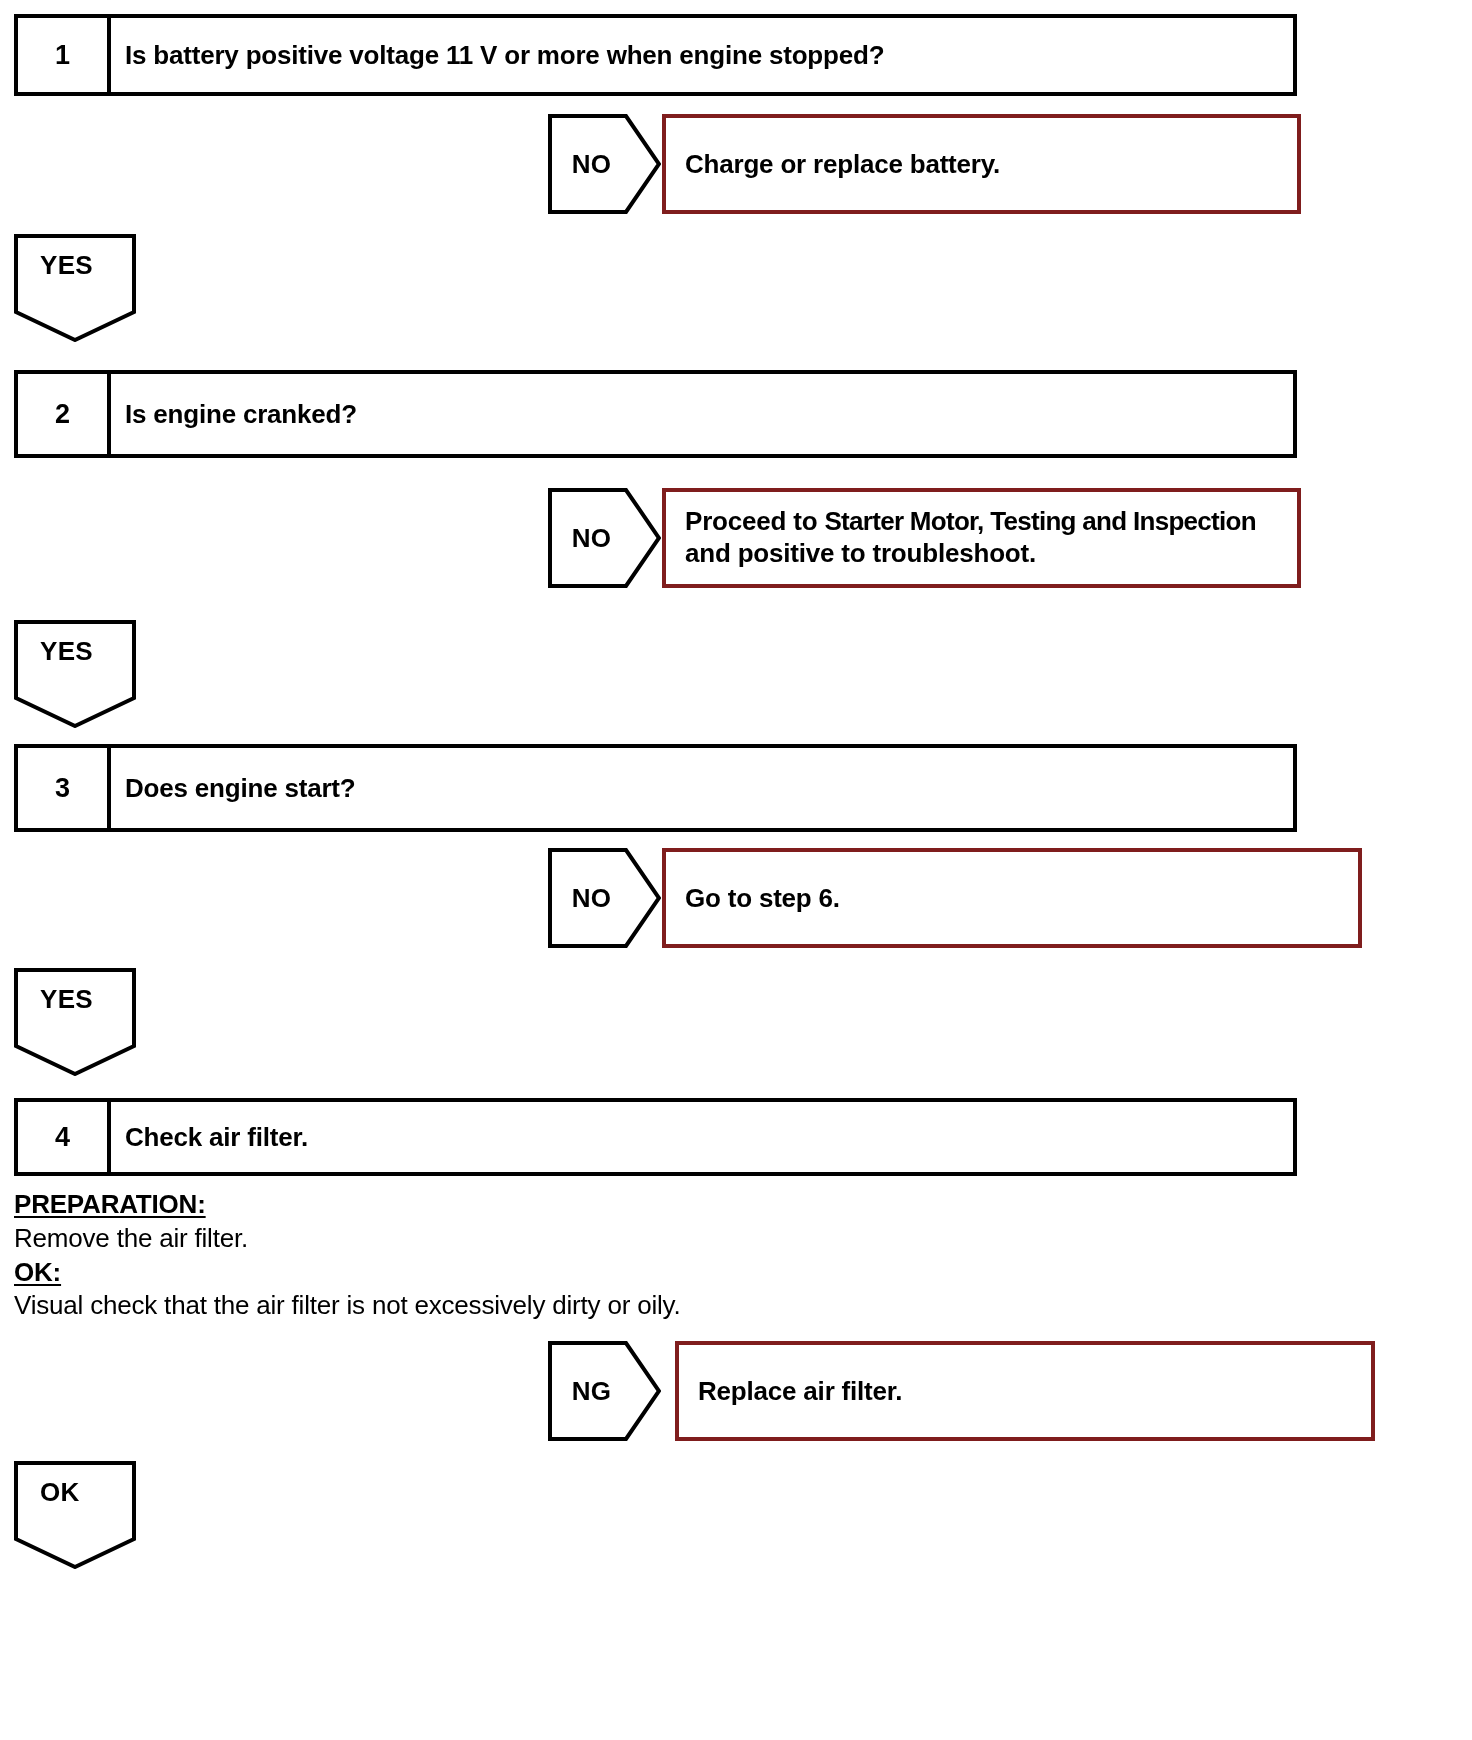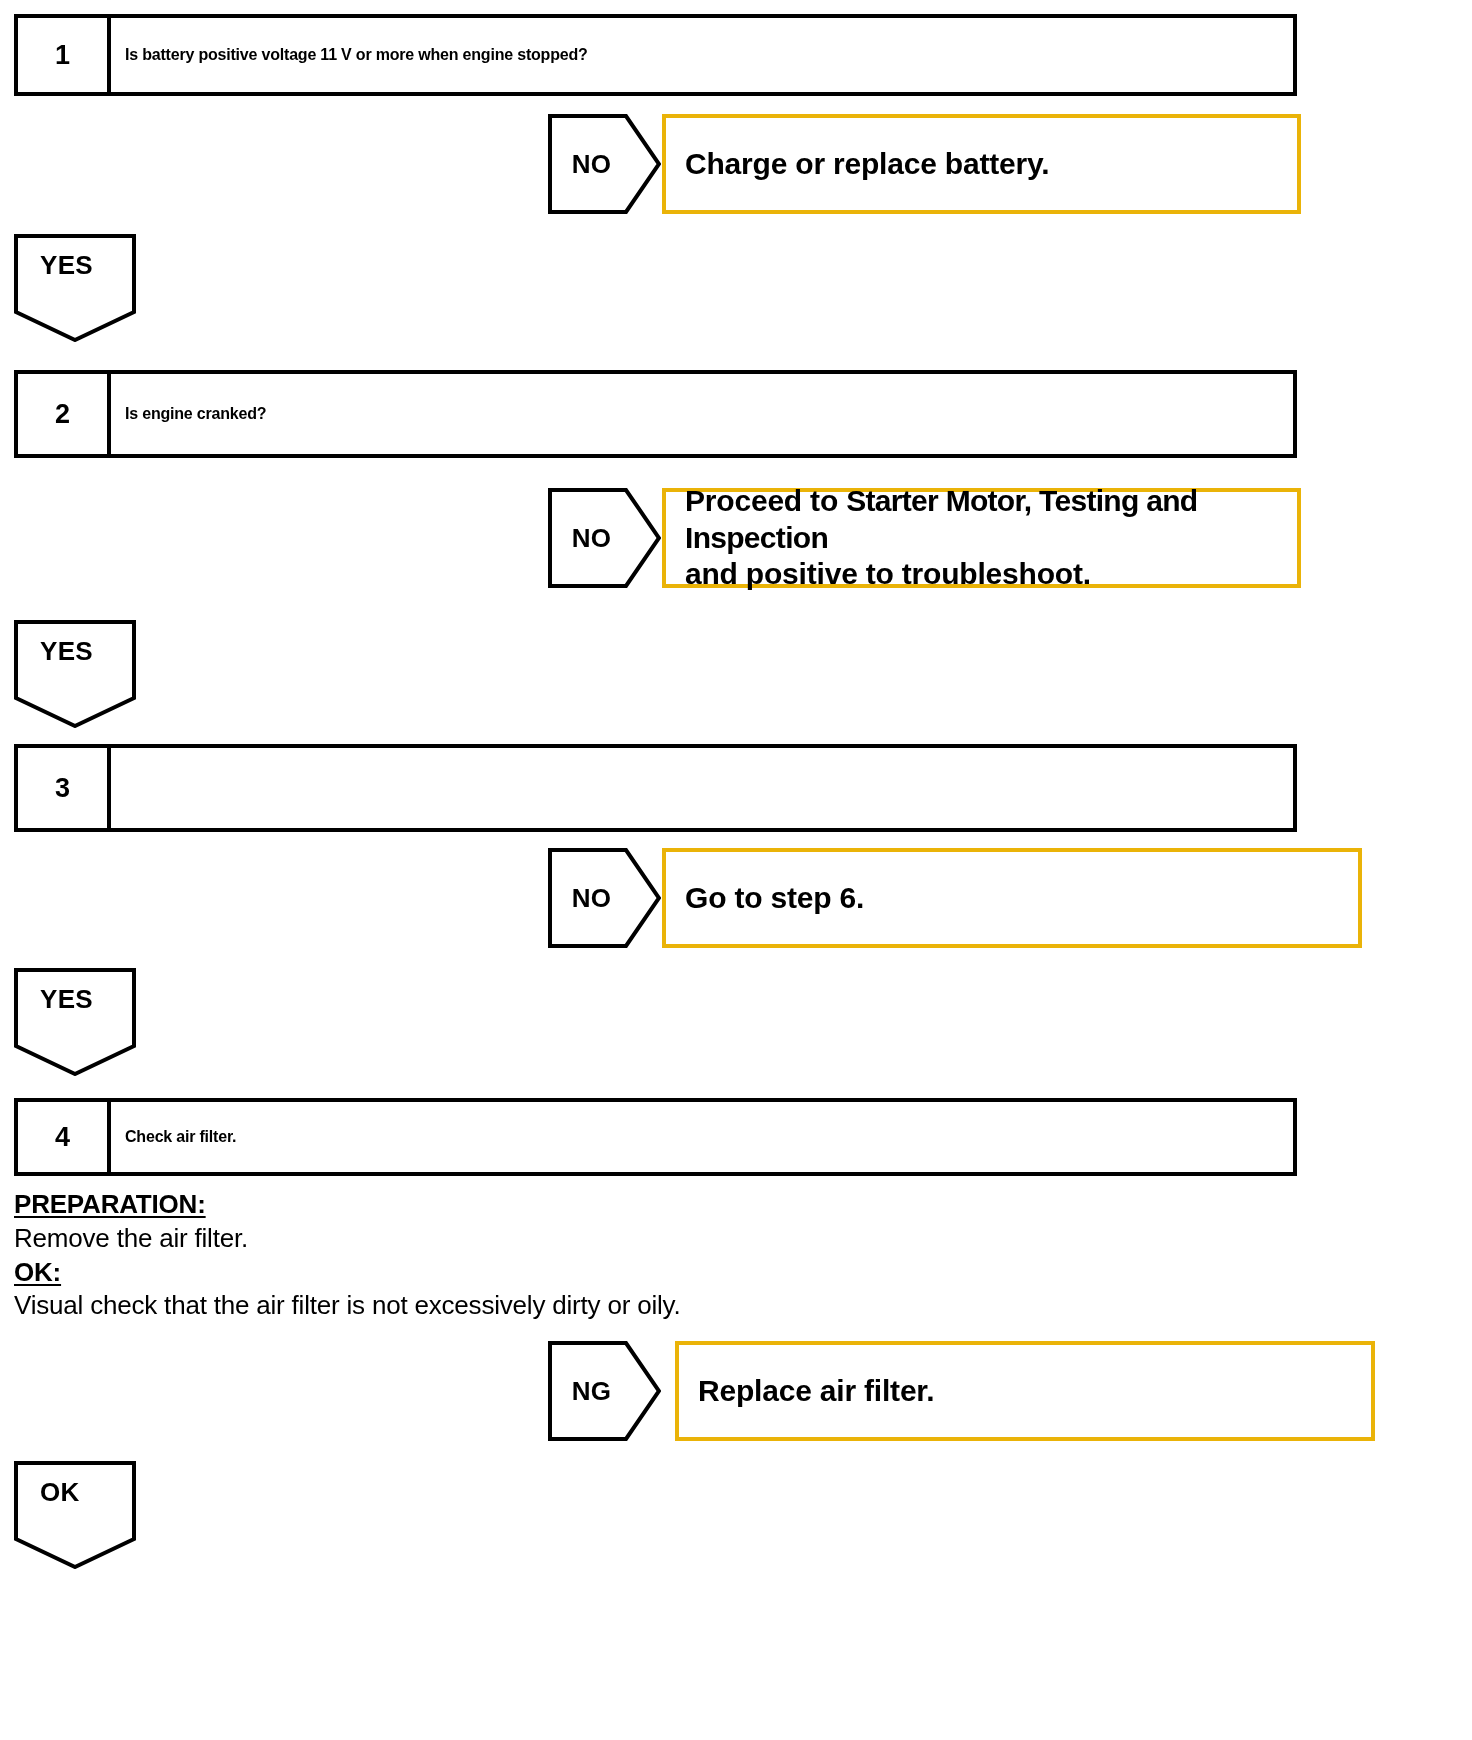--- a/index.html
+++ b/index.html
@@ -36,21 +36,21 @@
     justify-content: center;
     font-size: 27px;
     font-weight: bold;
     letter-spacing: 0px;
   }
   .step-text {
     flex: 1;
     display: flex;
     align-items: center;
     padding-left: 14px;
-    font-size: 16px;
+    font-size: 26px;
     font-weight: bold;
     letter-spacing: -0.2px;
   }
 
   
   .branch {
     position: absolute;
     display: flex;
     align-items: stretch;
   }
@@ -70,26 +70,26 @@
     display: flex;
     align-items: center;
     justify-content: center;
     padding-right: 26px;
     font-size: 26px;
     font-weight: bold;
     letter-spacing: 0.3px;
   }
   .branch-box {
     box-sizing: border-box;
-    border: 4px solid #eab308;
+    border: 4px solid #7f1d1d;
     background: #fff;
     display: flex;
     align-items: center;
     padding-left: 19px;
-    font-size: 30px;
+    font-size: 26px;
     font-weight: bold;
     letter-spacing: -0.2px;
   }
   .branch-box .lines {
     line-height: 1.22;
   }
   .xref {
     font-family: "Liberation Sans Narrow", "Liberation Sans", sans-serif;
     font-stretch: condensed;
     letter-spacing: -0.7px;
@@ -193,20 +193,21 @@
 <div class="connector" style="top:620px; height:108px;">
   <svg class="conn-shape" viewBox="0 0 122 108" preserveAspectRatio="none">
     <path d="M2,0 L2,78 L61,106 L120,78 L120,0" fill="#fff" stroke="#000" stroke-width="4" vector-effect="non-scaling-stroke"></path>
     <path d="M2,2 L120,2" fill="none" stroke="#000" stroke-width="4" vector-effect="non-scaling-stroke"></path>
   </svg>
   <span class="conn-label">YES</span>
 </div>
 
 <div class="step-row" style="top:744px; height:88px;">
   <div class="step-num">3</div>
+  <div class="step-text">Does engine start?</div>
 </div>
 
 <div class="branch" style="top:848px; left:548px; height:100px;">
   <div class="branch-tag">
     <svg class="tag-shape" viewBox="0 0 113 100" preserveAspectRatio="none">
       <path d="M2,0 L2,100 M2,2 L78,2 L111,50 L78,98 L2,98" fill="none" stroke="#000" stroke-width="4" vector-effect="non-scaling-stroke"></path>
     </svg>
     <span class="tag-label">NO</span>
   </div>
   <div class="branch-box" style="width:700px; margin-left:1px;">

